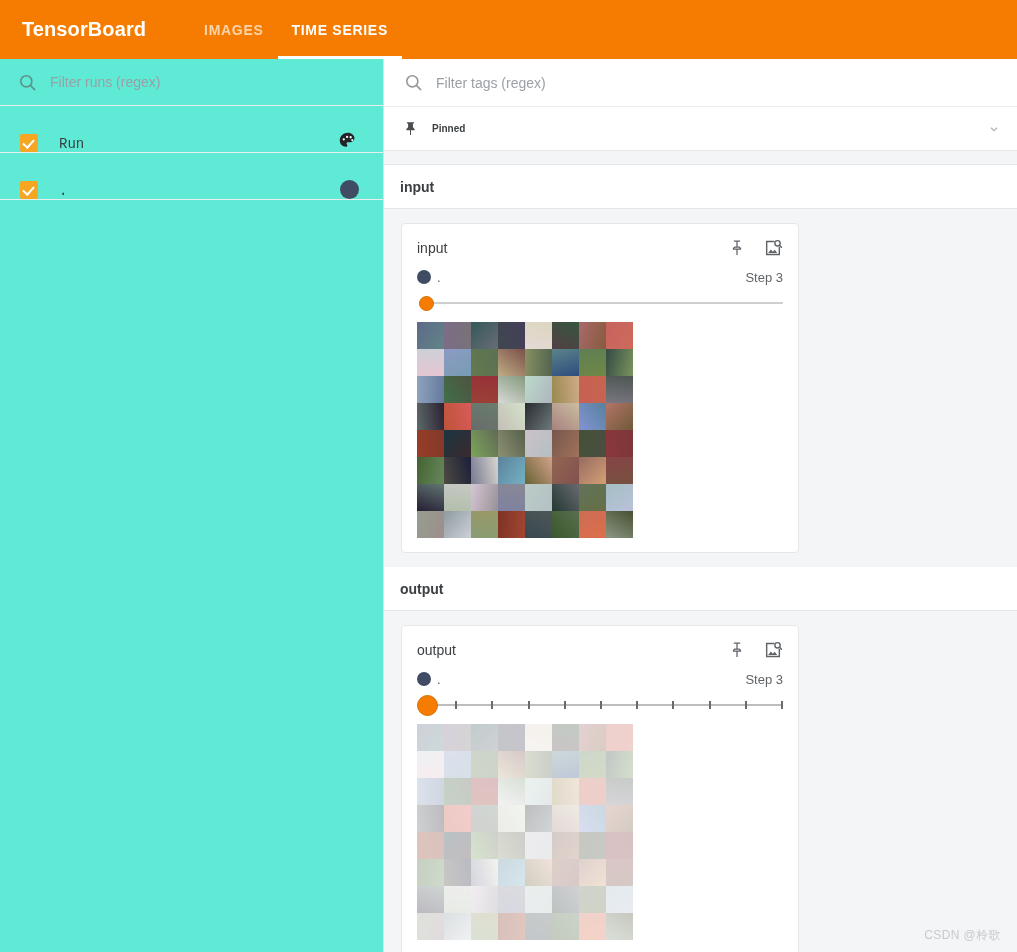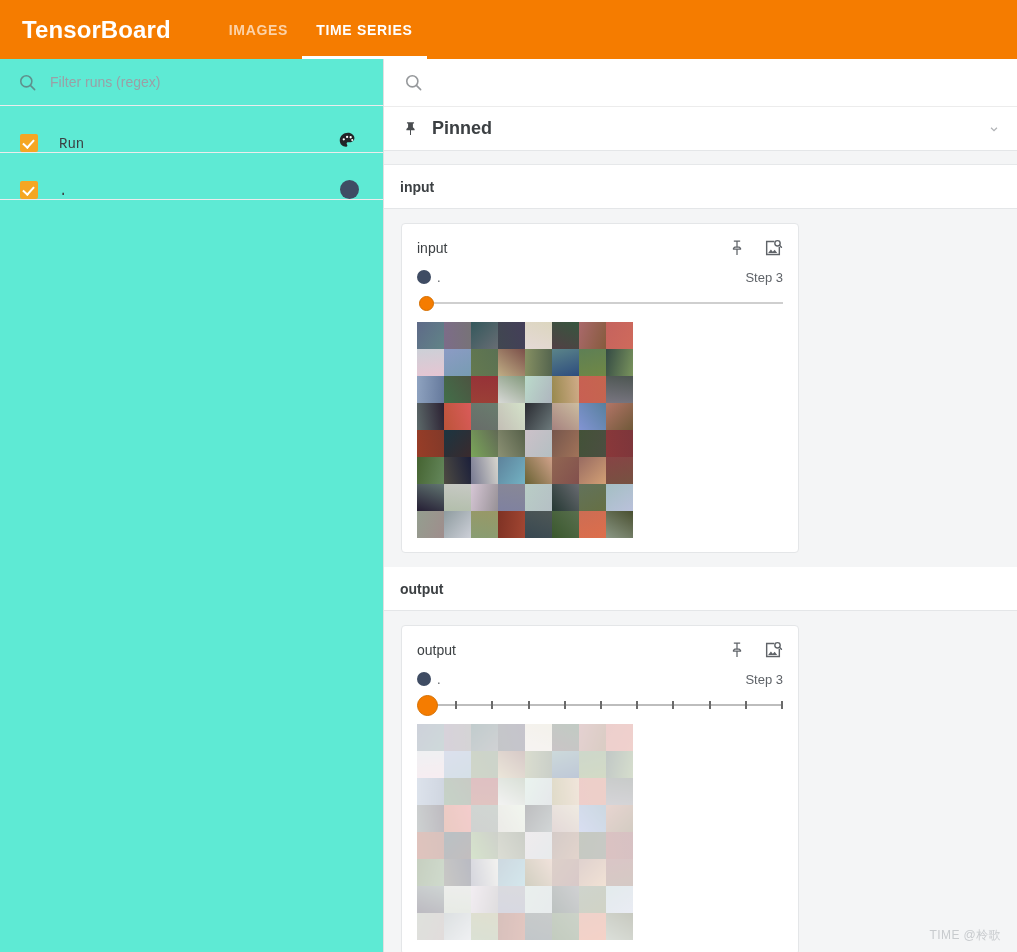--- a/index.html
+++ b/index.html
@@ -15,21 +15,21 @@
 
   
   .topbar {
     position: absolute; top: 0; left: 0;
     width: 1017px; height: 59px;
     background: #f57c00;
     display: flex; align-items: center;
   }
   .brand {
     color: #ffffff;
-    font-size: 24px;
+    font-size: 20px;
     font-weight: bold;
     letter-spacing: 0.1px;
     margin-left: 22px;
     white-space: nowrap;
   }
   .tabs {
     display: flex;
     align-items: stretch;
     height: 59px;
     margin-left: 44px;
@@ -160,21 +160,21 @@
     height: 44px;
     background: #ffffff;
     display: flex;
     align-items: center;
     padding: 0 18px 0 18px;
     border-bottom: 1px solid #e4e6e8;
     cursor: pointer;
   }
   .pin-head-icon { width: 17px; height: 17px; flex: 0 0 17px; margin-right: 13px; }
   .pinned-label {
-    font-size: 18px;
+    font-size: 10px;
     font-weight: bold;
     color: #3c4043;
     flex: 1 1 auto;
   }
   .pinned-caret {
     width: 10px; height: 10px;
     opacity: 0.55;
     flex: 0 0 10px;
   }
 
@@ -362,20 +362,21 @@
 
   </div>
 
   <div class="content">
 
     <div class="tagsearchrow">
       <svg class="search-icon" viewBox="0 0 24 24">
         <path fill="none" stroke="#5f6368" stroke-width="2" d="M10.5 3.5a7 7 0 1 0 0 14 7 7 0 0 0 0-14z"></path>
         <path fill="none" stroke="#5f6368" stroke-width="2" stroke-linecap="round" d="M15.6 15.6 L21 21"></path>
       </svg>
+      <input class="search-input" type="text" placeholder="Filter tags (regex)" style="">
     </div>
 
     <div class="pinnedrow">
       <svg class="pin-head-icon" viewBox="0 0 24 24">
         <path fill="#4a4d50" d="M7 3h10v1.9h-1.6v5.5l2.4 2.2v1.8h-5.1V21h-1.4v-6.6H6.2v-1.8l2.4-2.2V4.9H7V3z"></path>
       </svg>
       <span class="pinned-label">Pinned</span>
       <svg class="pinned-caret" viewBox="0 0 24 24">
         <path fill="none" stroke="#70757a" stroke-width="3" d="M5 9l7 7 7-7"></path>
       </svg>
@@ -579,15 +580,15 @@
             <span style="background: linear-gradient(14deg, rgb(136, 157, 115) 0%, rgb(153, 152, 102) 100%);"></span>
             <span style="background: linear-gradient(96deg, rgb(126, 50, 36) 0%, rgb(162, 70, 50) 100%);"></span>
             <span style="background: linear-gradient(21deg, rgb(56, 72, 81) 0%, rgb(78, 87, 86) 100%);"></span>
             <span style="background: linear-gradient(50deg, rgb(58, 88, 46) 0%, rgb(89, 111, 78) 100%);"></span>
             <span style="background: linear-gradient(158deg, rgb(204, 109, 84) 0%, rgb(221, 110, 75) 100%);"></span>
             <span style="background: linear-gradient(31deg, rgb(138, 151, 132) 0%, rgb(73, 79, 48) 100%);"></span>
           </div>
       </div>
     </div>
 
-    <div class="watermark">TIME @柃歌</div>
+    <div class="watermark">CSDN @柃歌</div>
   </div>
 </div>
 
 </body></html>

